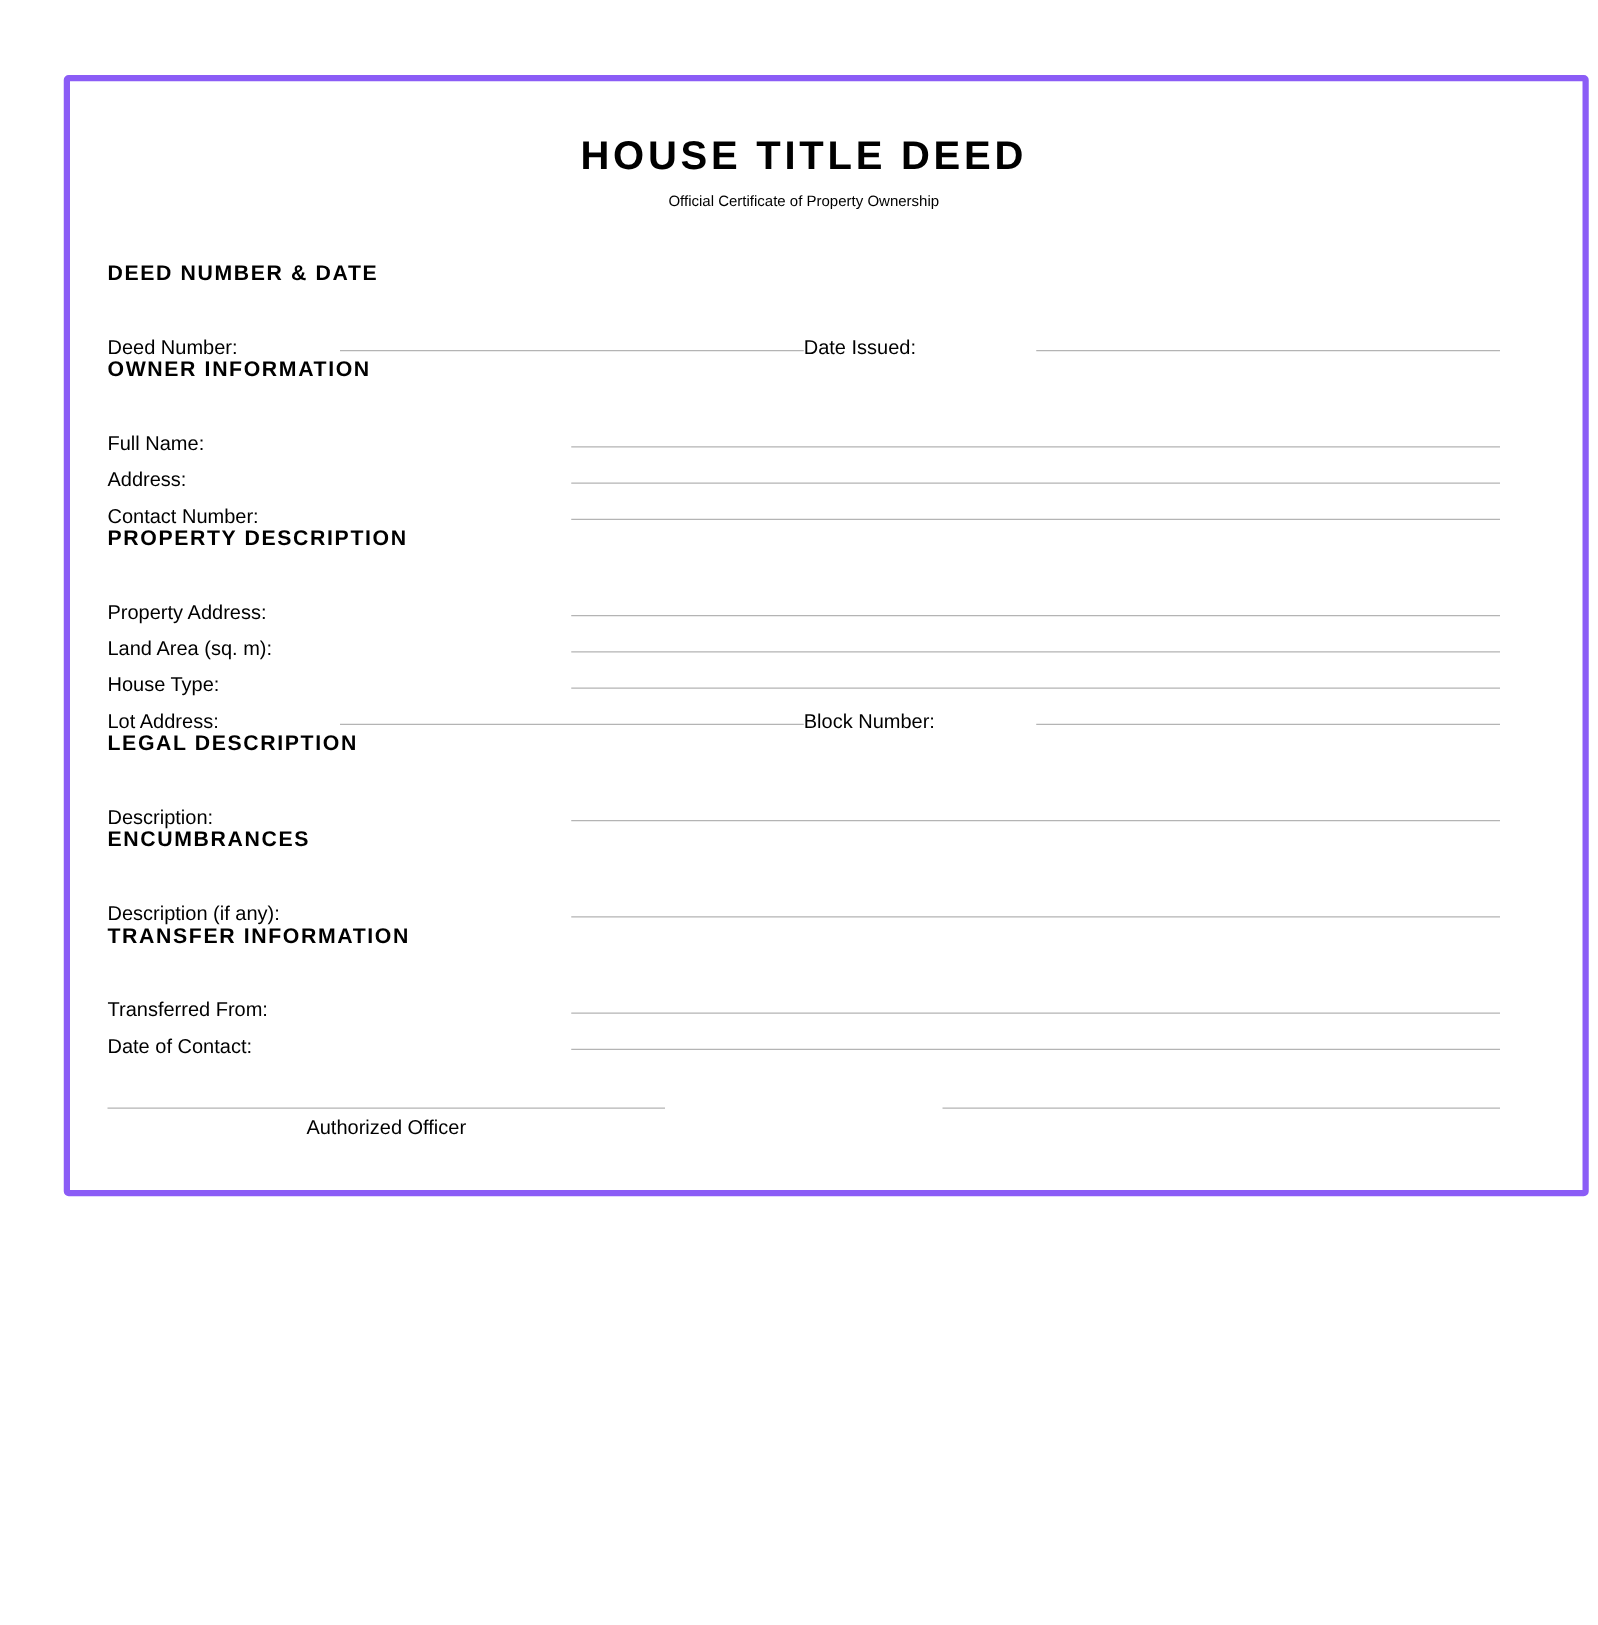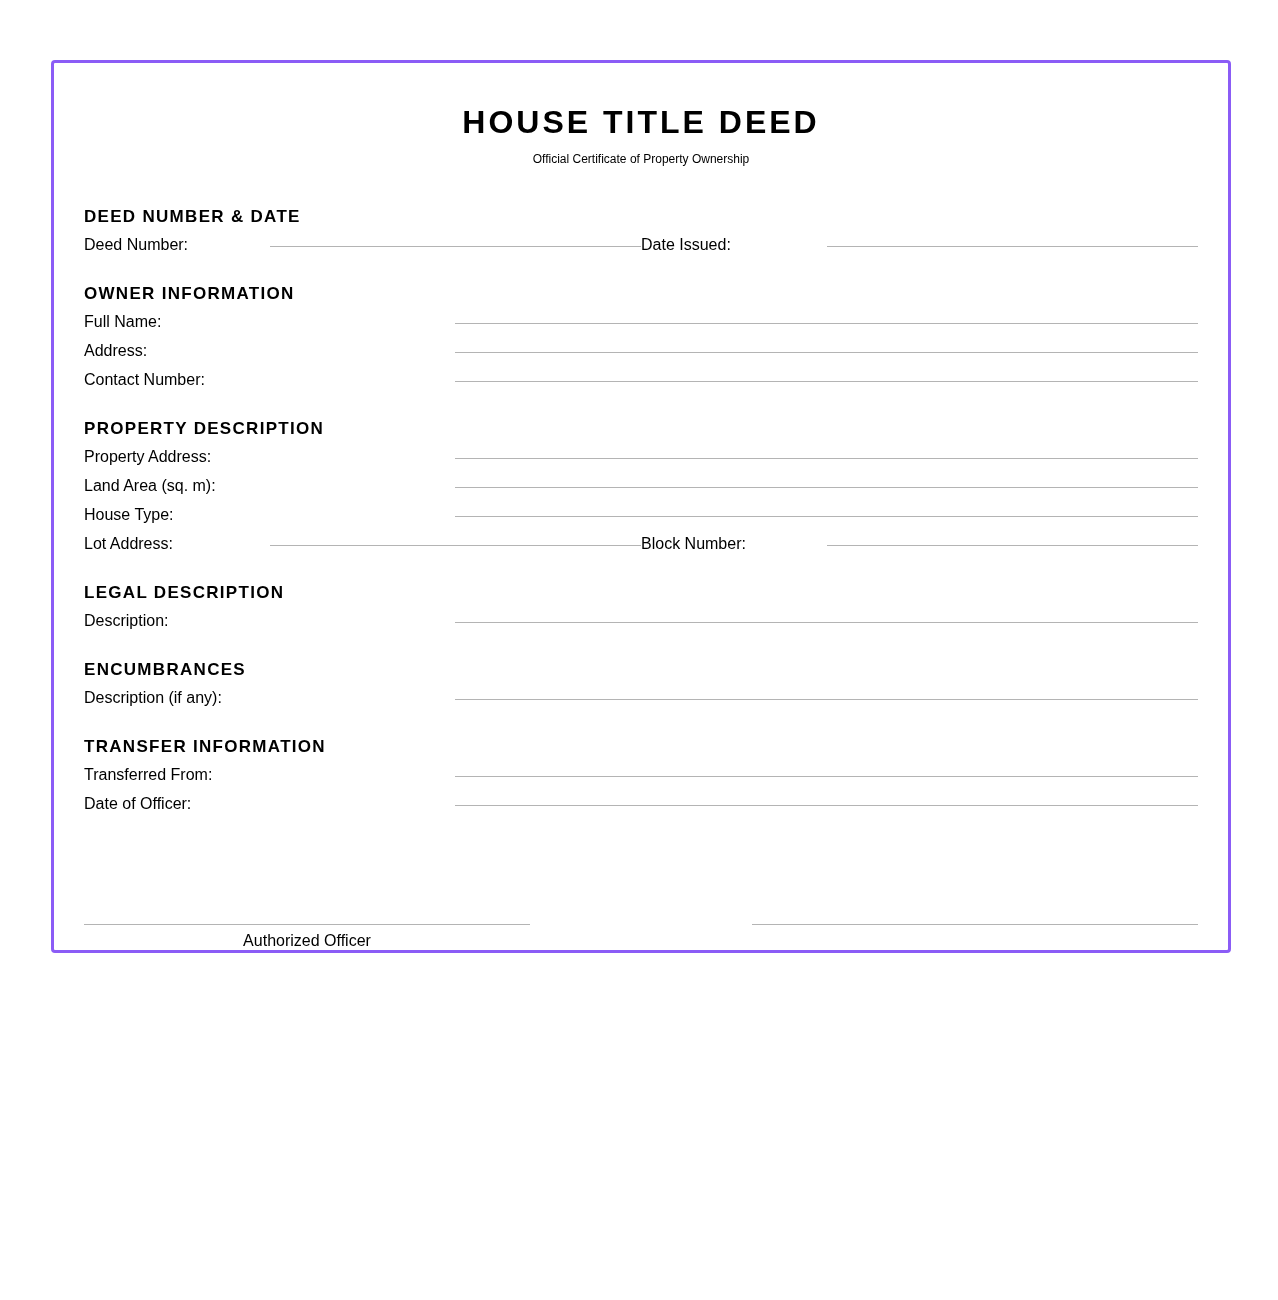--- a/index.html
+++ b/index.html
@@ -6,23 +6,24 @@
   body {
     width: 1278px; height: 1300px;
     font-family: "Liberation Sans", sans-serif;
     color: #000;
     position: relative;
   }
   .card {
     position: absolute;
     left: 51px; top: 60px;
     width: 1174px; height: 887px;
-    border: 3px solid #8b5cf6;
+    border: 5px solid #8b5cf6;
     border-radius: 4px;
     box-sizing: content-box;
+    padding-left: 36px;
   }
   .inner {
     position: absolute;
     left: 30px; top: 0;
     width: 1114px;
   }
   .title {
     position: absolute;
     left: 0; width: 1114px;
     top: 40px;
@@ -43,21 +44,21 @@
   .section-title {
     position: absolute;
     left: 0;
     font-weight: bold;
     font-size: 17px;
     letter-spacing: 1.3px;
     line-height: 18px;
   }
   .row {
     position: absolute;
-    left: 0; width: 1114px; height: 22px;
+    left: 0; width: 1114px; height: 22px; margin-top: 32px;
   }
   .label {
     position: absolute;
     left: 0; top: 0;
     font-size: 16px;
     line-height: 18px;
     white-space: nowrap;
   }
   .line {
     position: absolute;
@@ -66,21 +67,20 @@
     border-bottom: 1px solid #b4b4b4;
   }
   .full .line { left: 371px; width: 743px; }
   .split .line.a { left: 186px; width: 371px; }
   .split .label.b { left: 557px; }
   .split .line.b { left: 743px; width: 371px; }
   .sig {
     position: absolute;
     top: 821px;
     width: 446px;
-    margin-top: 40px;
   }
   .sig .sig-line {
     border-top: 1px solid #b4b4b4;
     height: 0;
   }
   .sig .sig-label {
     margin-top: 7px;
     text-align: center;
     font-size: 16px;
     line-height: 18px;
@@ -148,21 +148,21 @@
       <span class="label">Description (if any):</span>
       <span class="line"></span>
     </div>
 
     <div class="section-title" style="top:675px">TRANSFER INFORMATION</div>
     <div class="row full" style="top:703px">
       <span class="label">Transferred From:</span>
       <span class="line"></span>
     </div>
     <div class="row full" style="top:732px">
-      <span class="label">Date of Officer:</span>
+      <span class="label">Date of Contact:</span>
       <span class="line"></span>
     </div>
 
     <div class="sig" style="left:0">
       <div class="sig-line"></div>
       <div class="sig-label">Authorized Officer</div>
     </div>
     <div class="sig" style="left:668px">
       <div class="sig-line"></div>
     </div>

